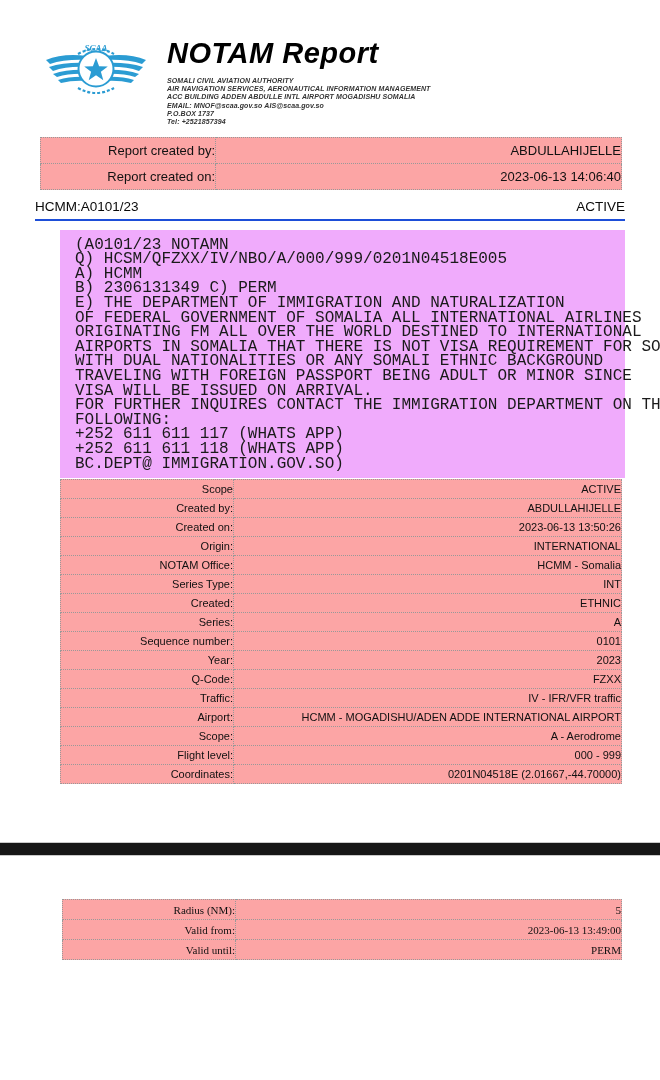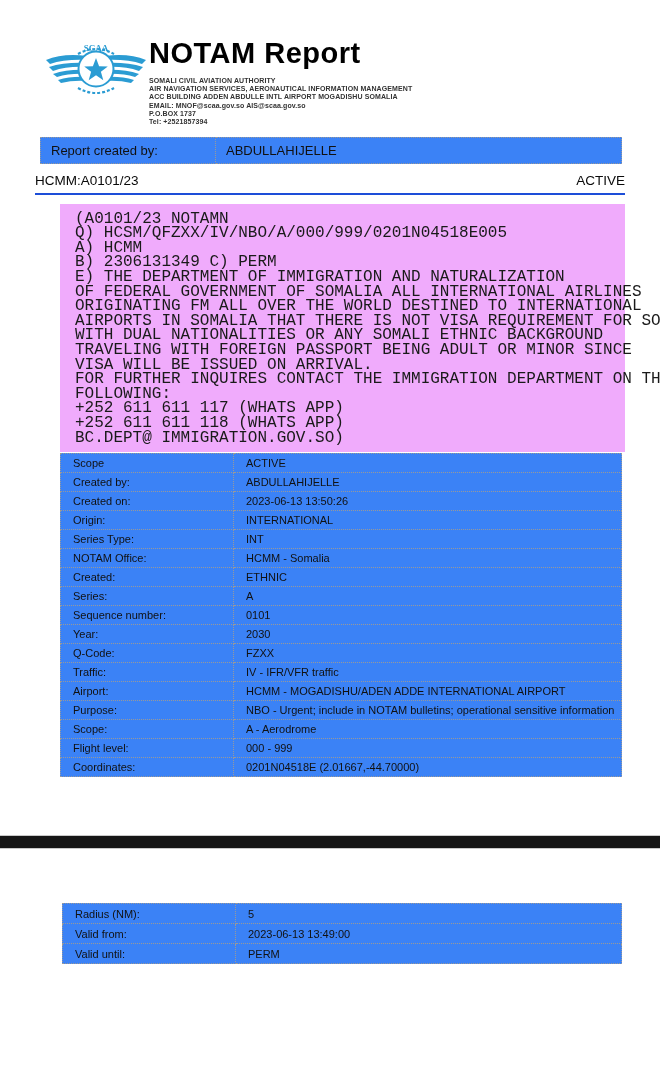--- a/index.html
+++ b/index.html
@@ -6,42 +6,42 @@
   html, body { width: 660px; height: 1080px; }
   body {
     background: #ffffff;
     font-family: "Liberation Sans", sans-serif;
     color: #111;
     overflow: hidden;
     position: relative;
   }
 
   
-  .header { display: flex; align-items: flex-start; padding: 36px 0 0 45px; }
+  .header { display: flex; align-items: flex-start; padding: 36px 0 0 45px; font-style: italic; }
   .logo { width: 102px; height: 64px; flex: 0 0 auto; }
-  .header-text { margin-left: 2px; padding-top: 2px; }
+  .header-text { margin-left: 20px; padding-top: 2px; }
   .report-title {
     font-size: 29px;
     font-weight: 700;
     letter-spacing: 0.5px;
     color: #000;
     line-height: 1.1;
   }
   .org-lines { margin-top: 7px; }
   .org-line {
     font-size: 7px;
     font-weight: 700;
     line-height: 8.3px;
     color: #333;
     letter-spacing: 0.1px;
     white-space: nowrap;
   }
 
   
-  table { border-collapse: collapse; table-layout: fixed; background: #3b82f6; }
+  table { border-collapse: collapse; table-layout: fixed; background: #fca5a5; text-align: right; }
   td {
     border: 1px dotted #999;
     vertical-align: middle;
     overflow: hidden;
     white-space: nowrap;
   }
 
   
   .meta-table { margin: 10px 0 0 40px; width: 582px; }
   .meta-table td { height: 26px; font-size: 13px; padding: 0 0 0 10px; color: #111; }
@@ -81,21 +81,21 @@
   .page-break-bar {
     margin-top: 58px;
     width: 660px;
     height: 14px;
     background: #161616;
     border-top: 1px solid #c9c9c9;
     border-bottom: 1px solid #c9c9c9;
   }
 
   
-  .validity-table { margin: 54px 0 0 62px; width: 560px; }
+  .validity-table { margin: 43px 0 0 62px; width: 560px; font-family: Liberation Serif, serif; }
   .validity-table td { height: 20px; font-size: 11px; padding: 0 0 0 12px; color: #111; }
   .validity-table .col-label { width: 173px; }
 </style>
 </head>
 <body>
 
 <div class="header">
   <svg class="logo" viewBox="0 0 102 64" xmlns="http://www.w3.org/2000/svg">
 
     <g fill="#2b9cd3">
@@ -135,20 +135,24 @@
 
 <table class="meta-table">
   <colgroup>
       <col class="col-label">
       <col>
     </colgroup>
   <tbody>
       <tr>
         <td>Report created by:</td>
         <td>ABDULLAHIJELLE</td>
+      </tr>
+      <tr>
+        <td>Report created on:</td>
+        <td>2023-06-13 14:06:40</td>
       </tr>
     </tbody>
 </table>
 
 <div class="notam-header">
   <span class="notam-id">HCMM:A0101/23</span>
   <span class="notam-status">ACTIVE</span>
 </div>
 
 <pre class="notam-text">(A0101/23 NOTAMN
@@ -184,58 +188,54 @@
       </tr>
       <tr>
         <td>Created on:</td>
         <td>2023-06-13 13:50:26</td>
       </tr>
       <tr>
         <td>Origin:</td>
         <td>INTERNATIONAL</td>
       </tr>
       <tr>
+        <td>NOTAM Office:</td>
+        <td>HCMM - Somalia</td>
+      </tr>
+      <tr>
         <td>Series Type:</td>
         <td>INT</td>
       </tr>
       <tr>
-        <td>NOTAM Office:</td>
-        <td>HCMM - Somalia</td>
-      </tr>
-      <tr>
         <td>Created:</td>
         <td>ETHNIC</td>
       </tr>
       <tr>
         <td>Series:</td>
         <td>A</td>
       </tr>
       <tr>
         <td>Sequence number:</td>
         <td>0101</td>
       </tr>
       <tr>
         <td>Year:</td>
-        <td>2030</td>
+        <td>2023</td>
       </tr>
       <tr>
         <td>Q-Code:</td>
         <td>FZXX</td>
       </tr>
       <tr>
         <td>Traffic:</td>
         <td>IV - IFR/VFR traffic</td>
       </tr>
       <tr>
         <td>Airport:</td>
         <td>HCMM - MOGADISHU/ADEN ADDE INTERNATIONAL AIRPORT</td>
-      </tr>
-      <tr>
-        <td>Purpose:</td>
-        <td>NBO - Urgent; include in NOTAM bulletins; operational sensitive information</td>
       </tr>
       <tr>
         <td>Scope:</td>
         <td>A - Aerodrome</td>
       </tr>
       <tr>
         <td>Flight level:</td>
         <td>000 - 999</td>
       </tr>
       <tr>

